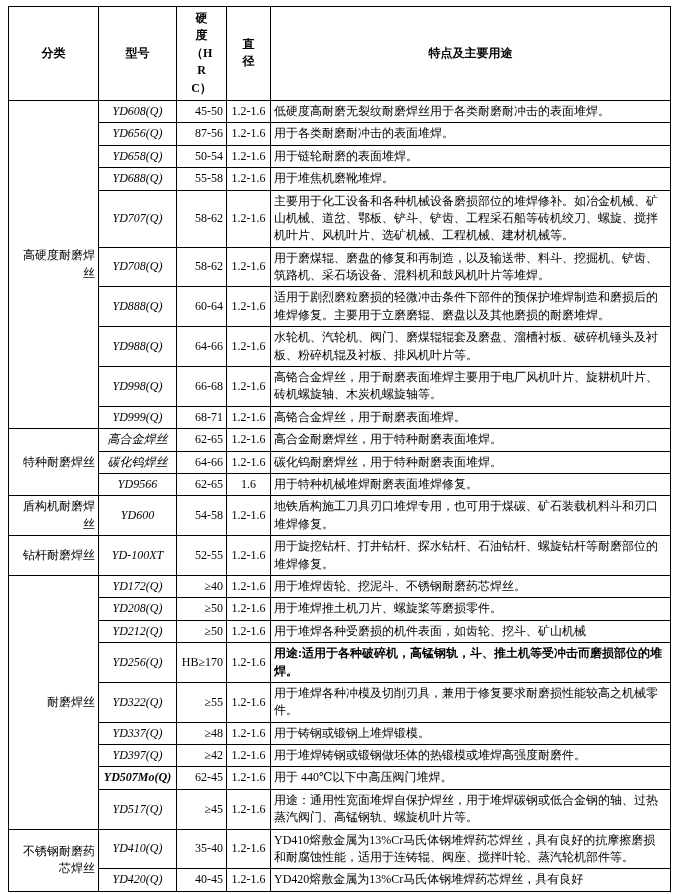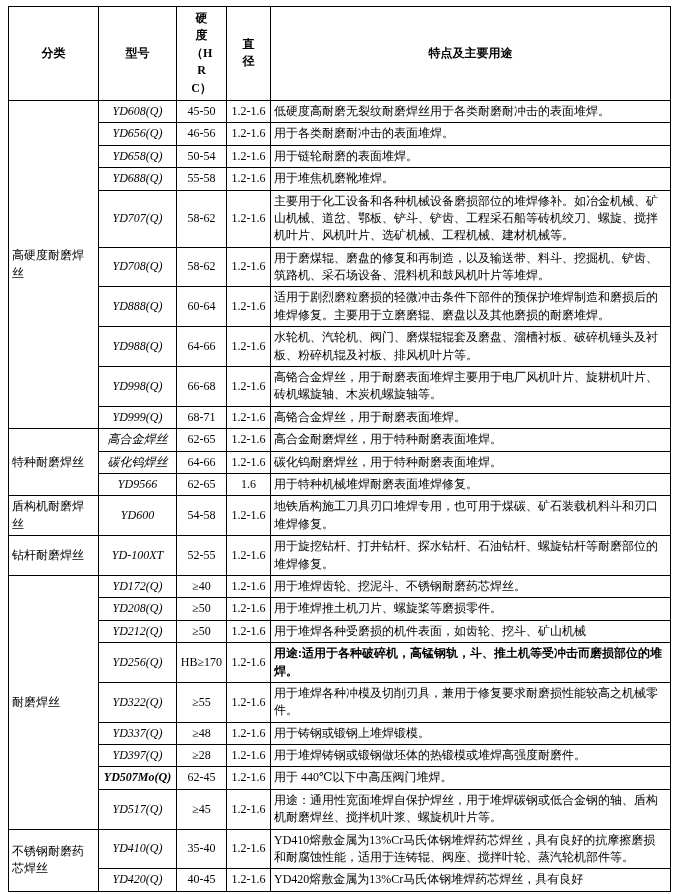--- a/index.html
+++ b/index.html
@@ -1,23 +1,23 @@
 <!DOCTYPE html>
 <html><head>
 <meta charset="utf-8">
 <style>
   html,body{margin:0;padding:0;background:#ffffff;}
   body{width:679px;color:#000;font-family:"Liberation Serif","DejaVu Serif",serif;}
   .page{padding:6px 8px;}
   table{border-collapse:collapse;width:663px;table-layout:fixed;}
   th,td{border:1px solid #000;font-size:12px;line-height:1.45;padding:2px 3px;vertical-align:middle;word-break:break-all;}
   thead th{font-weight:bold;text-align:center;padding:3px 14px;white-space:pre-line;}
-  td.category{text-align:left;}
+  td.category{text-align:right;}
   td.model{text-align:center;font-style:italic;}
-  td.hardness{text-align:center;}
+  td.hardness{text-align:right;}
   td.diameter{text-align:center;}
   td.features{text-align:left;}
   .bold{font-weight:bold;margin-left:40px;}
 </style>
 </head>
 <body>
 
 <div class="page">
   <table>
     <colgroup>
@@ -40,21 +40,21 @@
     <tbody>
         <tr>
           <td class="category" rowspan="10">高硬度耐磨焊丝</td>
           <td class="model">YD608(Q)</td>
           <td class="hardness">45-50</td>
           <td class="diameter">1.2-1.6</td>
           <td class="features">低硬度高耐磨无裂纹耐磨焊丝用于各类耐磨耐冲击的表面堆焊。</td>
         </tr>
         <tr>
           <td class="model">YD656(Q)</td>
-          <td class="hardness">46-56</td>
+          <td class="hardness">87-56</td>
           <td class="diameter">1.2-1.6</td>
           <td class="features">用于各类耐磨耐冲击的表面堆焊。</td>
         </tr>
         <tr>
           <td class="model">YD658(Q)</td>
           <td class="hardness">50-54</td>
           <td class="diameter">1.2-1.6</td>
           <td class="features">用于链轮耐磨的表面堆焊。</td>
         </tr>
         <tr>
@@ -164,35 +164,35 @@
           <td class="features">用于堆焊各种冲模及切削刃具，兼用于修复要求耐磨损性能较高之机械零件。</td>
         </tr>
         <tr>
           <td class="model">YD337(Q)</td>
           <td class="hardness">≥48</td>
           <td class="diameter">1.2-1.6</td>
           <td class="features">用于铸钢或锻钢上堆焊锻模。</td>
         </tr>
         <tr>
           <td class="model">YD397(Q)</td>
-          <td class="hardness">≥28</td>
+          <td class="hardness">≥42</td>
           <td class="diameter">1.2-1.6</td>
           <td class="features">用于堆焊铸钢或锻钢做坯体的热锻模或堆焊高强度耐磨件。</td>
         </tr>
         <tr>
           <td class="model bold">YD507Mo(Q)</td>
           <td class="hardness">62-45</td>
           <td class="diameter">1.2-1.6</td>
           <td class="features">用于 440℃以下中高压阀门堆焊。</td>
         </tr>
         <tr>
           <td class="model">YD517(Q)</td>
           <td class="hardness">≥45</td>
           <td class="diameter">1.2-1.6</td>
-          <td class="features">用途：通用性宽面堆焊自保护焊丝，用于堆焊碳钢或低合金钢的轴、盾构机耐磨焊丝、搅拌机叶浆、螺旋机叶片等。</td>
+          <td class="features">用途：通用性宽面堆焊自保护焊丝，用于堆焊碳钢或低合金钢的轴、过热蒸汽阀门、高锰钢轨、螺旋机叶片等。</td>
         </tr>
         <tr>
           <td class="category" rowspan="2">不锈钢耐磨药芯焊丝</td>
           <td class="model">YD410(Q)</td>
           <td class="hardness">35-40</td>
           <td class="diameter">1.2-1.6</td>
           <td class="features">YD410熔敷金属为13%Cr马氏体钢堆焊药芯焊丝，具有良好的抗摩擦磨损和耐腐蚀性能，适用于连铸辊、阀座、搅拌叶轮、蒸汽轮机部件等。</td>
         </tr>
         <tr>
           <td class="model">YD420(Q)</td>

